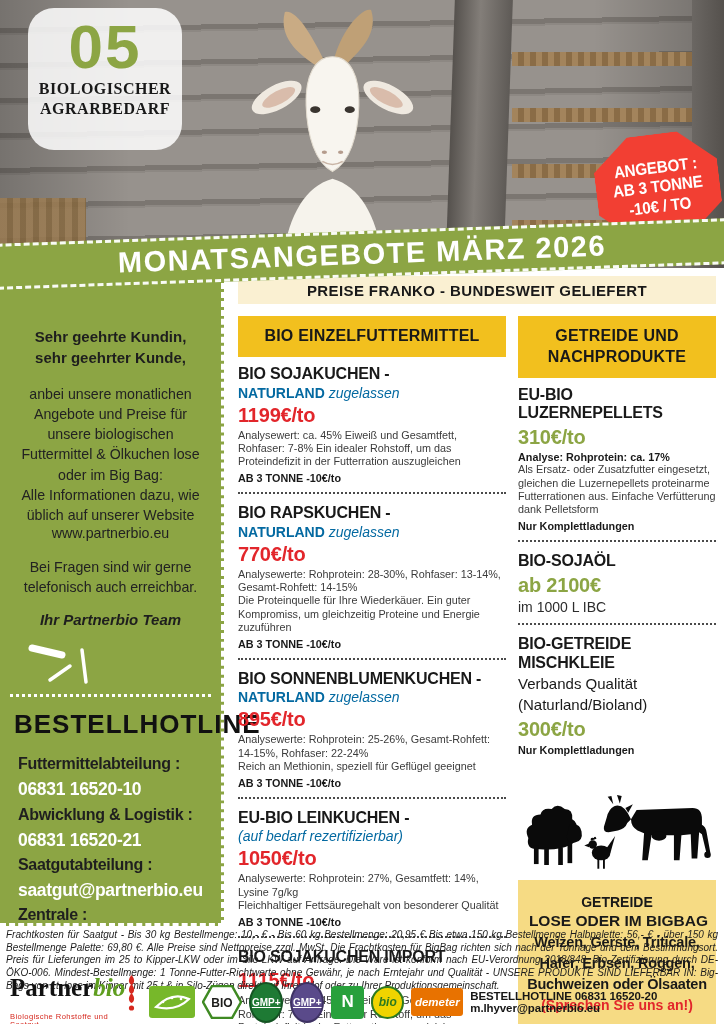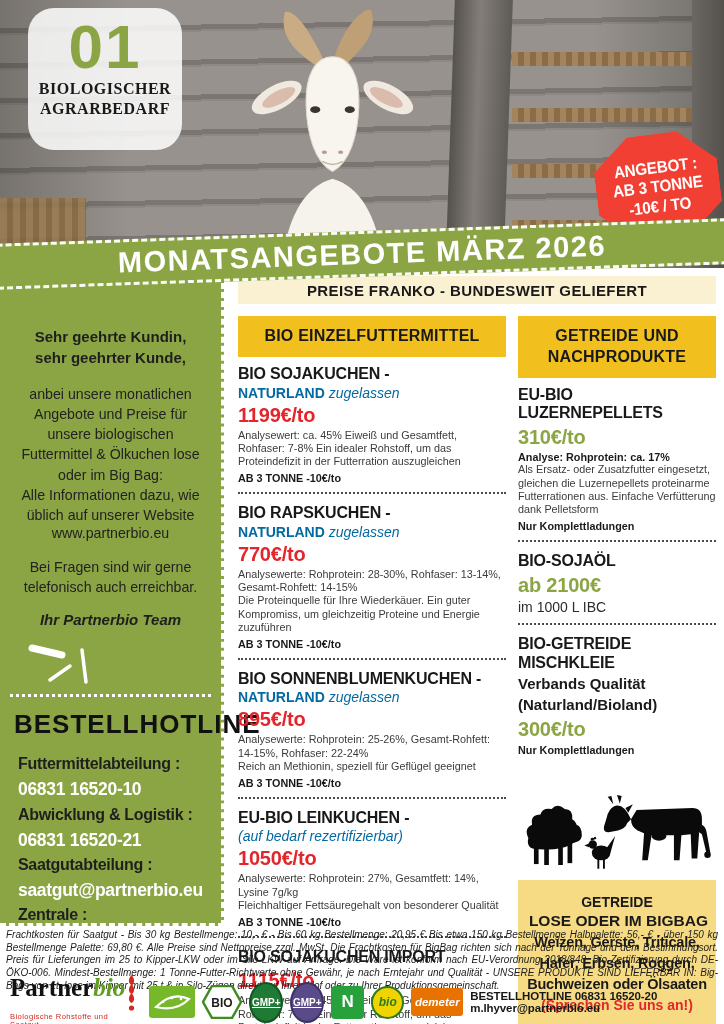--- a/index.html
+++ b/index.html
@@ -68,21 +68,21 @@
   .p-sub .i { font-style:italic; }
   .price { font-weight:800; font-size:20px; margin:3px 0 2px; letter-spacing:-.2px; }
   .price.red { color:#E2262B; }
   .price.green { color:#8CA544; }
   .desc { font-size:10.8px; line-height:1.24; color:#3b3b3b; }
   .p-note { font-size:10.8px; font-weight:800; color:#191919; margin-top:3px; }
   .sep { border-top:2px dotted #4a4a4a; margin:2px 0; }
   .preline { white-space:pre-line; }
 
   .r-analysis { font-size:10.8px; font-weight:800; color:#191919; margin-top:2px; }
-  .r-sub { font-weight:700; font-size:15px; color:#191919; line-height:1.35; margin-top:2px; }
+  .r-sub { font-weight:400; font-size:15px; color:#191919; line-height:1.35; margin-top:2px; }
   .r-ibc { font-size:14px; color:#2c2c2c; margin-top:1px; }
 
   .animals { display:block; margin:8px auto 4px; }
 
   .grain-box { background:#F6DB84; text-align:center; padding:14px 8px 12px; margin-top:2px; }
   .grain-box .t1 { font-weight:800; font-size:14px; color:#191919; }
   .grain-box .t2 { font-weight:800; font-size:15.5px; color:#191919; margin-top:2px;text-align:right; }
   .grain-box .list { font-weight:800; font-size:14.5px; color:#191919; line-height:1.45; margin-top:2px; letter-spacing:-.2px; }
   .grain-box .cta { font-weight:800; font-size:14px; color:#E2262B; margin-top:2px; }
 
@@ -145,21 +145,21 @@
       <path d="M55 260 C60 214 76 182 105 174 C134 182 150 214 155 260 Z" fill="#f6f3ec"></path>
       <path d="M105 54 C88 54 78 72 79 102 C80 132 88 158 105 167 C122 158 130 132 131 102 C132 72 122 54 105 54 Z" fill="#f8f5ef" stroke="#e2dbcf" stroke-width="1"></path>
       <ellipse cx="88" cy="106" rx="5" ry="3.4" fill="#3a3530"></ellipse>
       <ellipse cx="122" cy="106" rx="5" ry="3.4" fill="#3a3530"></ellipse>
       <ellipse cx="97" cy="148" rx="2.6" ry="1.7" fill="#b59c8d"></ellipse>
       <ellipse cx="113" cy="148" rx="2.6" ry="1.7" fill="#b59c8d"></ellipse>
       <path d="M95 157 Q105 163 115 157" stroke="#c9b5a6" stroke-width="1.6" fill="none"></path>
     </svg>
 
     <div class="badge-03">
-      <div class="num">01</div>
+      <div class="num">05</div>
       <div class="ttl preline">BIOLOGISCHER
 AGRARBEDARF</div>
     </div>
 
     <div class="offer-badge">
       <div class="txt preline">ANGEBOT :
 AB 3 TONNE
 -10€ / TO</div>
     </div>
   </div>

